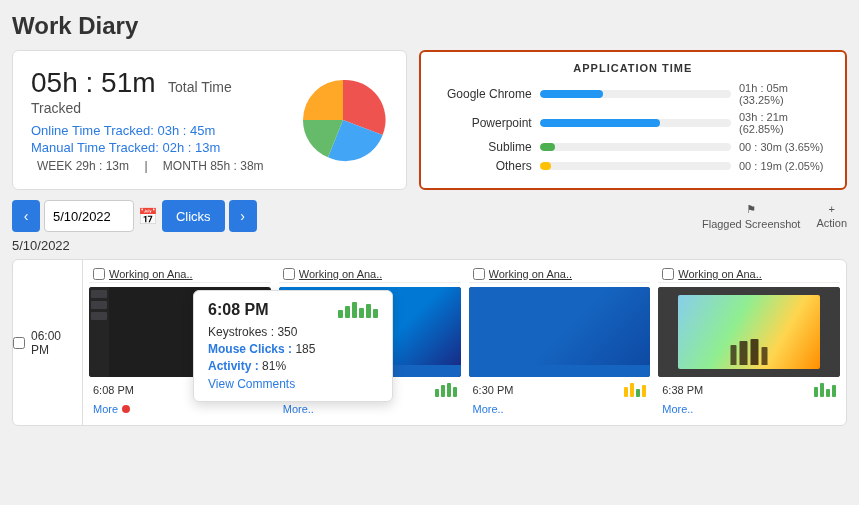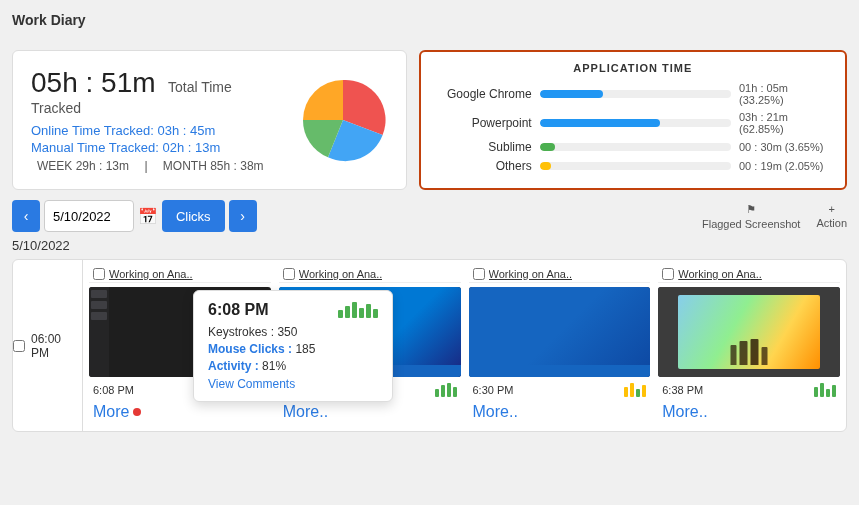--- a/index.html
+++ b/index.html
@@ -6,24 +6,24 @@
     body { font-family: Arial, sans-serif; background: #f0f0f0; width: 859px; height: 505px; overflow: hidden; }
 
     .outer-container {
       width: 859px;
       height: 505px;
       background: #f0f0f0;
       padding: 12px;
     }
 
     .page-title {
-      font-size: 14px;
+      font-size: 24px;
       font-weight: bold;
       color: #333;
-      margin-bottom: 22px;
+      margin-bottom: 10px;
     }
 
     .top-section {
       display: flex;
       gap: 12px;
       margin-bottom: 10px;
     }
 
     .time-card {
       background: #fff;
@@ -316,21 +316,21 @@
       height: 14px;
     }
 
     .act-bar {
       width: 4px;
       border-radius: 1px;
     }
 
     .more-link {
       color: #2a7ae2;
-      font-size: 16px;
+      font-size: 11px;
       cursor: pointer;
       text-decoration: none;
       display: flex;
       align-items: center;
       gap: 2px;
       text-align: right;
     }
 
     .dot-red {
       width: 8px;

